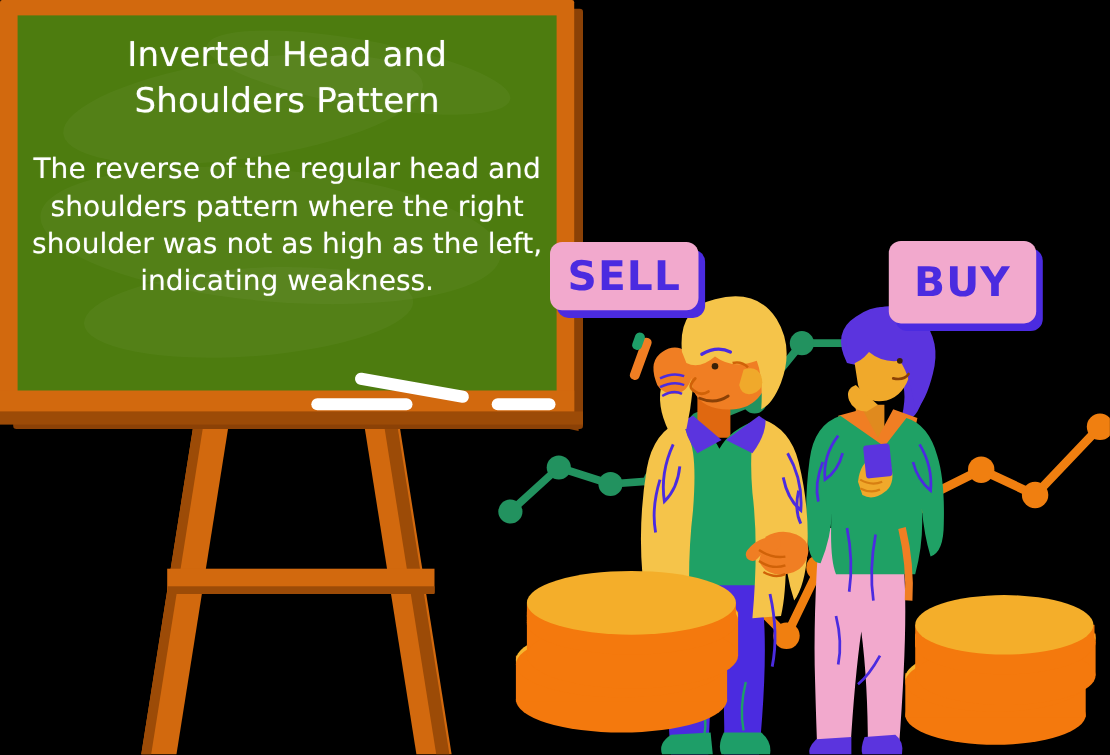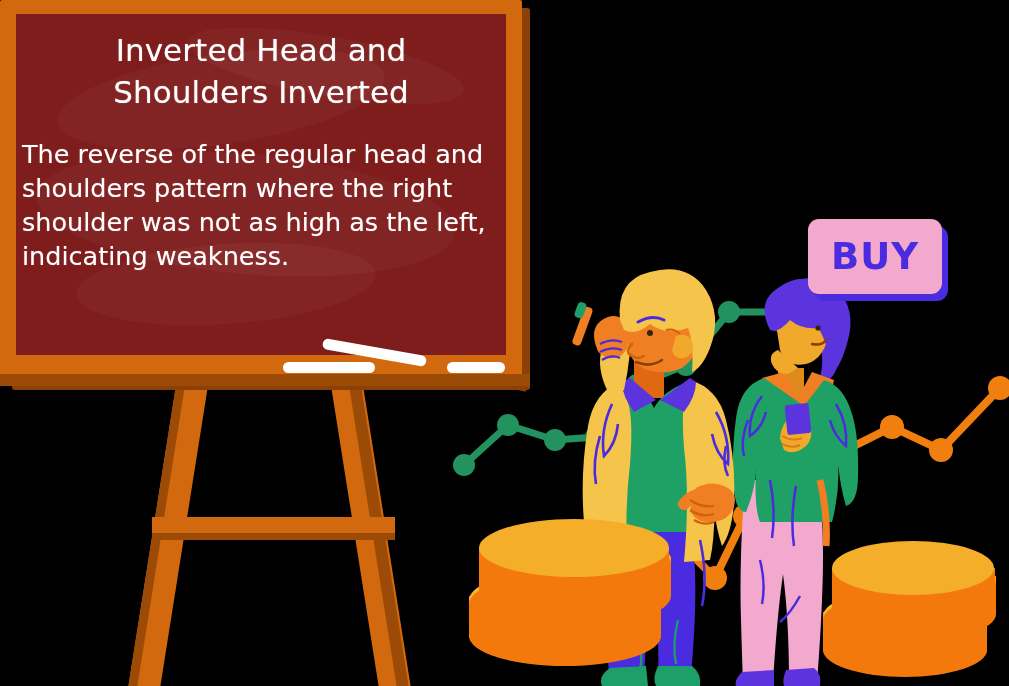--- a/index.html
+++ b/index.html
@@ -18,39 +18,39 @@
   .board-shadow{
     position:absolute;left:12px;top:8px;width:518px;height:382px;
     background:#8B4106;border-radius:3px;
   }
   .board-frame{
     position:absolute;left:0px;top:0px;width:522px;height:384px;
     background:#D2690E;border-radius:2px;
   }
   .board-inner{
     position:absolute;left:16px;top:14px;width:490px;height:356px;
-    background:#7f1d1d;
+    background:#4d7c0f;
     overflow:hidden;
   }
   .smudge{position:absolute;background:rgba(255,255,255,.035);border-radius:50%;}
   .sm1{left:40px;top:40px;width:330px;height:90px;transform:rotate(-8deg);}
   .sm2{left:20px;top:140px;width:420px;height:120px;transform:rotate(5deg);}
   .sm3{left:60px;top:230px;width:300px;height:80px;transform:rotate(-4deg);}
   .sm4{left:170px;top:22px;width:280px;height:60px;transform:rotate(10deg);}
 
   .board-title{
     position:absolute;left:0;top:16px;width:490px;
     text-align:center;color:#FFFFFF;
     font-size:31px;line-height:1.35;font-weight:400;
     letter-spacing:.1px;
     text-shadow:0 0 1px rgba(255,255,255,.55);
   }
   .board-body{
     position:absolute;left:6px;top:124px;width:478px;
-    text-align:left;color:#FFFFFF;
+    text-align:center;color:#FFFFFF;
     font-size:25.5px;line-height:1.33;font-weight:400;
     text-shadow:0 0 1px rgba(255,255,255,.4);
   }
 
   .ledge{
     position:absolute;left:0px;top:355px;width:522px;height:30px;background:#D2690E;
   }
   .ledge-dark{
     position:absolute;left:0px;top:374px;width:530px;height:12px;background:#9C4B07;
   }
@@ -274,29 +274,32 @@
     <div class="frame-right"></div>
     <div class="board-shadow"></div>
     <div class="board-frame">
       <div class="board-inner">
         <div class="smudge sm1"></div>
         <div class="smudge sm2"></div>
         <div class="smudge sm3"></div>
         <div class="smudge sm4"></div>
         <div class="board-title">
           <div>Inverted Head and</div>
-          <div>Shoulders Inverted</div>
+          <div>Shoulders Pattern</div>
         </div>
         <div class="board-body">The reverse of the regular head and shoulders pattern where the right shoulder was not as high as the left, indicating weakness.</div>
       </div>
       <div class="ledge"></div>
     </div>
     <div class="ledge-dark"></div>
     <div class="chalk chalk1"></div>
     <div class="chalk chalk2"></div>
     <div class="chalk chalk3"></div>
   </div>
 
+  <div class="tradebtn btn-sell">
+    <span>SELL</span>
+  </div>
   <div class="tradebtn btn-buy">
     <span>BUY</span>
   </div>
 
 </div>
 
 </body></html>

